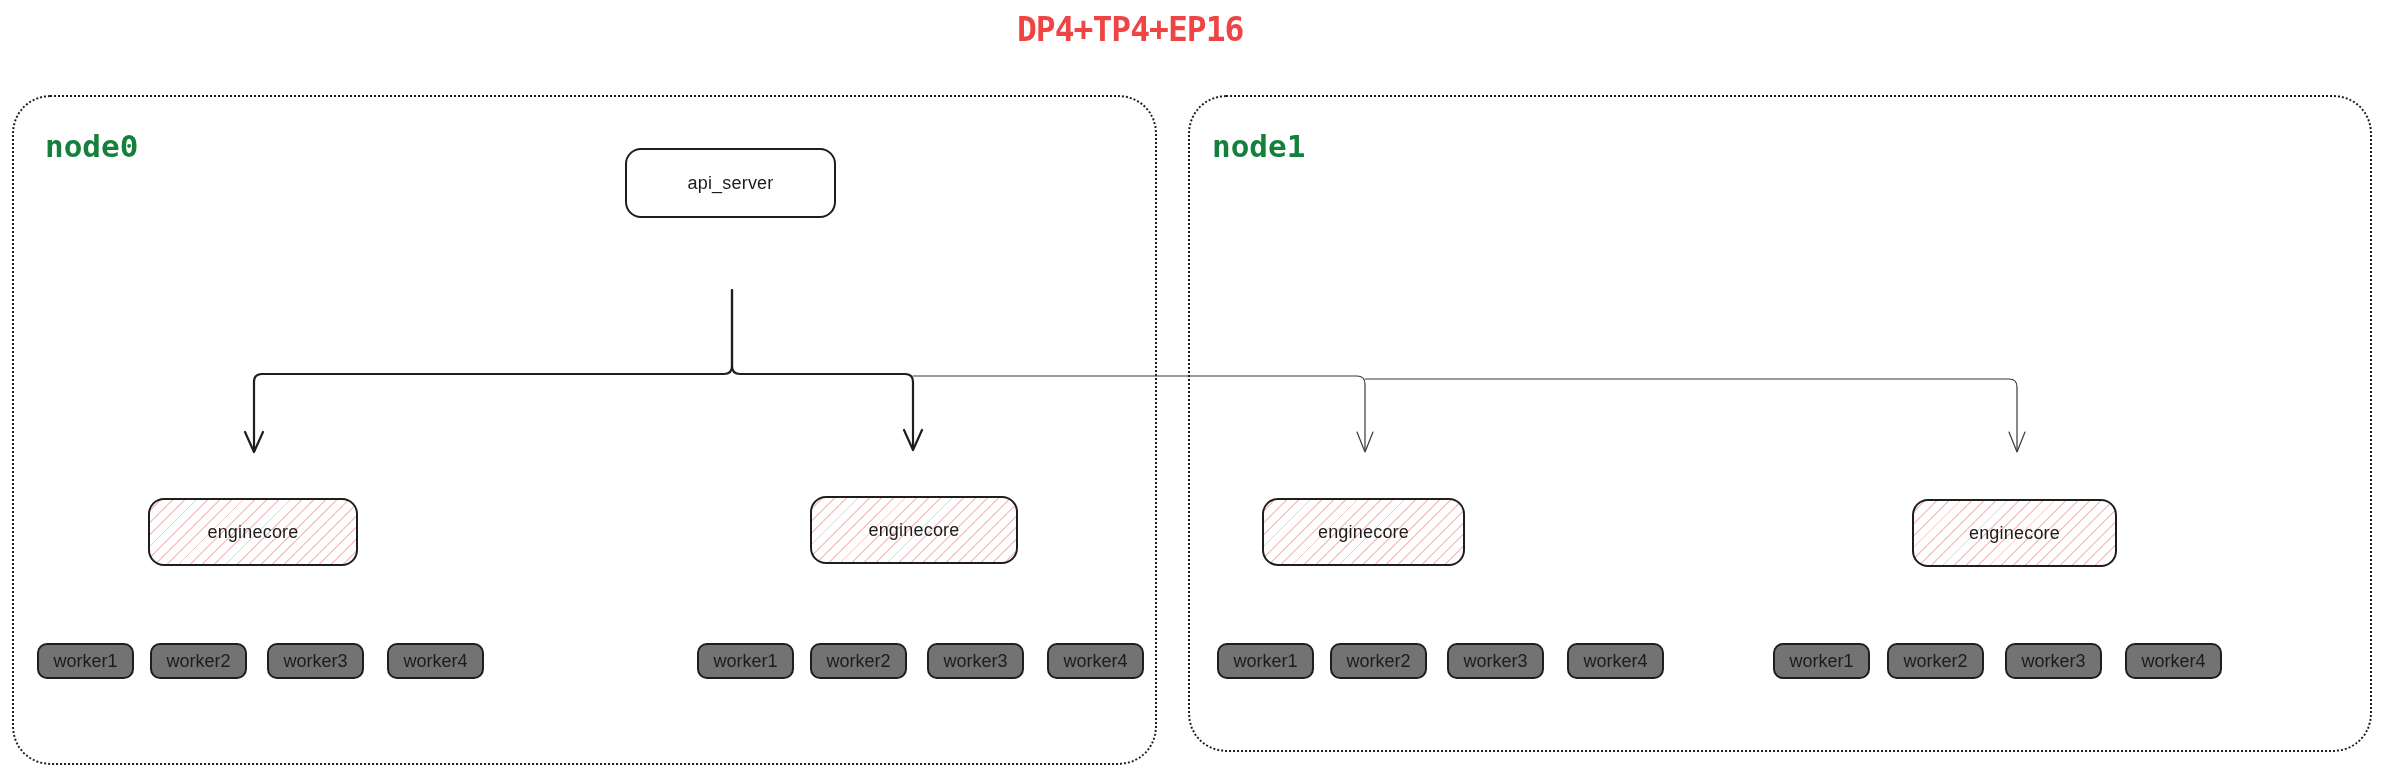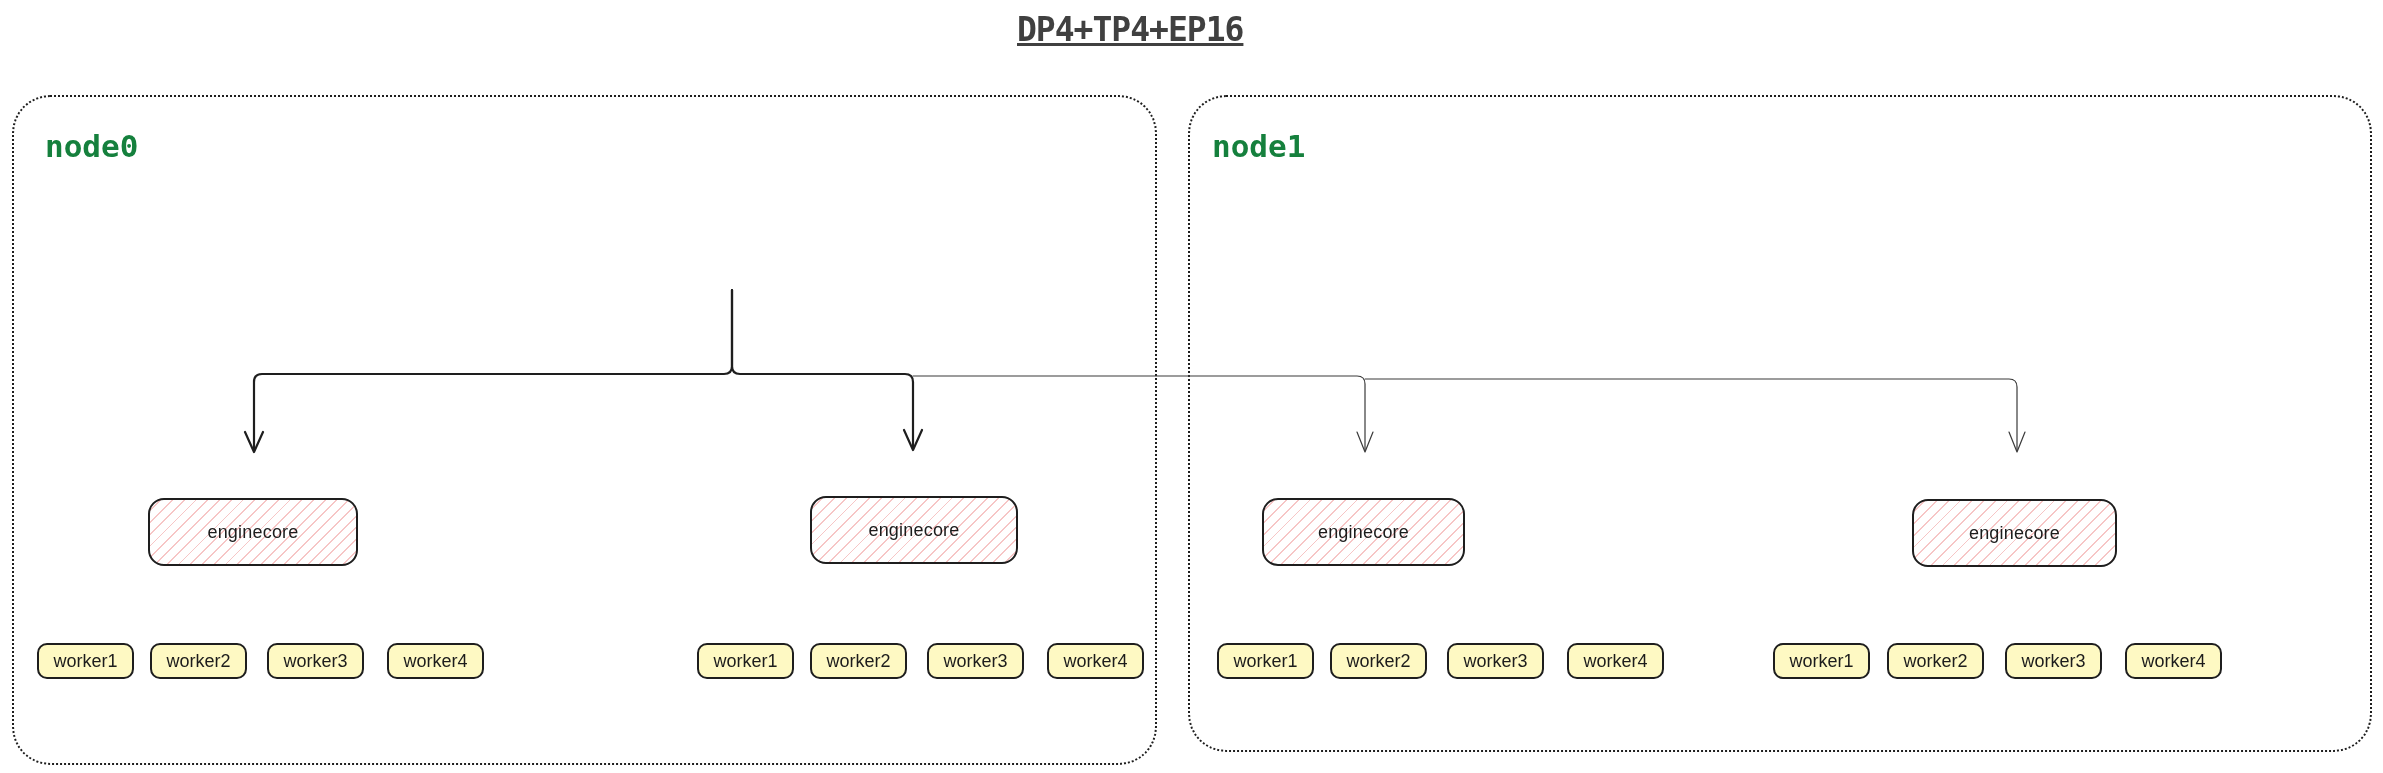--- a/index.html
+++ b/index.html
@@ -16,23 +16,22 @@
     color: #1e1e1e;
     overflow: hidden;
   }
   .abs { position: absolute; }
 
   .diagram-title {
     font-family: "DejaVu Sans Mono", monospace;
     font-size: 33px;
     font-weight: bold;
     letter-spacing: -1px;
-    color: #404040;
+    color: #ef4444;
     white-space: nowrap;
-    text-decoration: underline;
   }
 
   .node-container {
     border: 2.5px dotted #1e1e1e;
     border-radius: 38px;
     background: transparent;
     box-sizing: border-box;
   }
   .node-label {
     font-family: "DejaVu Sans Mono", monospace;
@@ -70,21 +69,21 @@
       #ffffff;
     margin-top: 36px;
   }
 
   .worker {
     box-sizing: border-box;
     width: 97px;
     height: 36px;
     border: 2px solid #1e1e1e;
     border-radius: 10px;
-    background: #fef9c3;
+    background: #737373;
     display: flex;
     align-items: center;
     justify-content: center;
     font-size: 18px;
     color: #1c1c1c;
     white-space: nowrap;
   }
 
   svg.connectors {
     position: absolute;
@@ -98,20 +97,21 @@
 <div id="canvas">
 
   <div class="abs diagram-title" style="left:1017px; top:10px;">DP4+TP4+EP16</div>
 
   <div class="abs node-container" style="left:12px; top:95px; width:1145px; height:670px;"></div>
   <div class="abs node-label" style="left:45px; top:128px;">node0</div>
 
   <div class="abs node-container" style="left:1188px; top:95px; width:1184px; height:657px;"></div>
   <div class="abs node-label" style="left:1212px; top:128px;">node1</div>
 
+  <div class="abs box" style="left:625px; top:148px; width:211px; height:70px;">api_server</div>
 
   <svg class="connectors" width="2383" height="773" viewBox="0 0 2383 773">
     <g fill="none" stroke="#1e1e1e" stroke-width="2.2" stroke-linecap="round" stroke-linejoin="round">
       <path d="M 732 290 L 732 366 Q 732 374 724 374 L 262 374 Q 254 374 254 382 L 254 450"></path>
       <path d="M 245 432 L 254 452 L 263 432"></path>
       <path d="M 732 290 L 732 366 Q 732 374 740 374 L 905 374 Q 913 374 913 382 L 913 448"></path>
       <path d="M 904 430 L 913 450 L 922 430"></path>
     </g>
     <g fill="none" stroke="#3a3a3a" stroke-width="1.2" stroke-linecap="round" stroke-linejoin="round">
       <path d="M 913 376 L 1357 376 Q 1365 376 1365 384 L 1365 450"></path>

